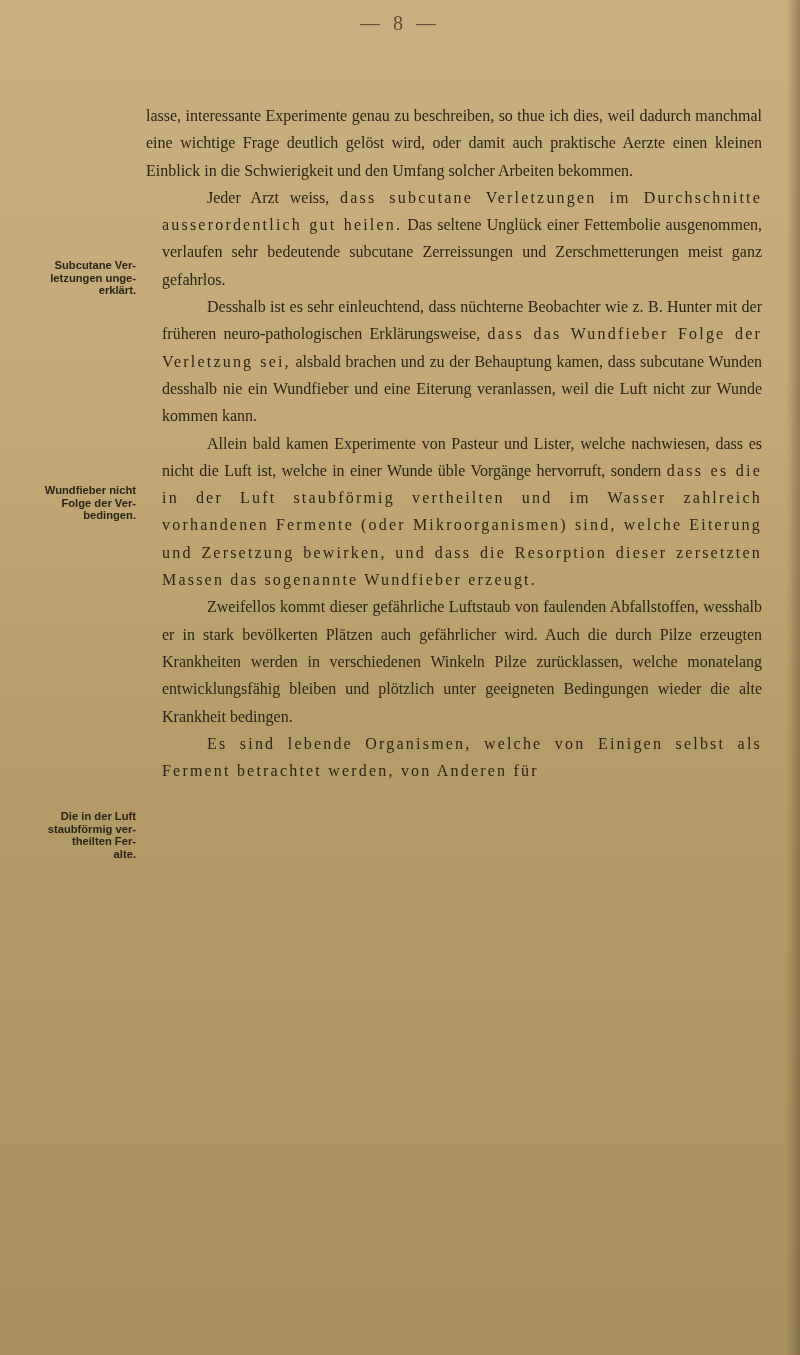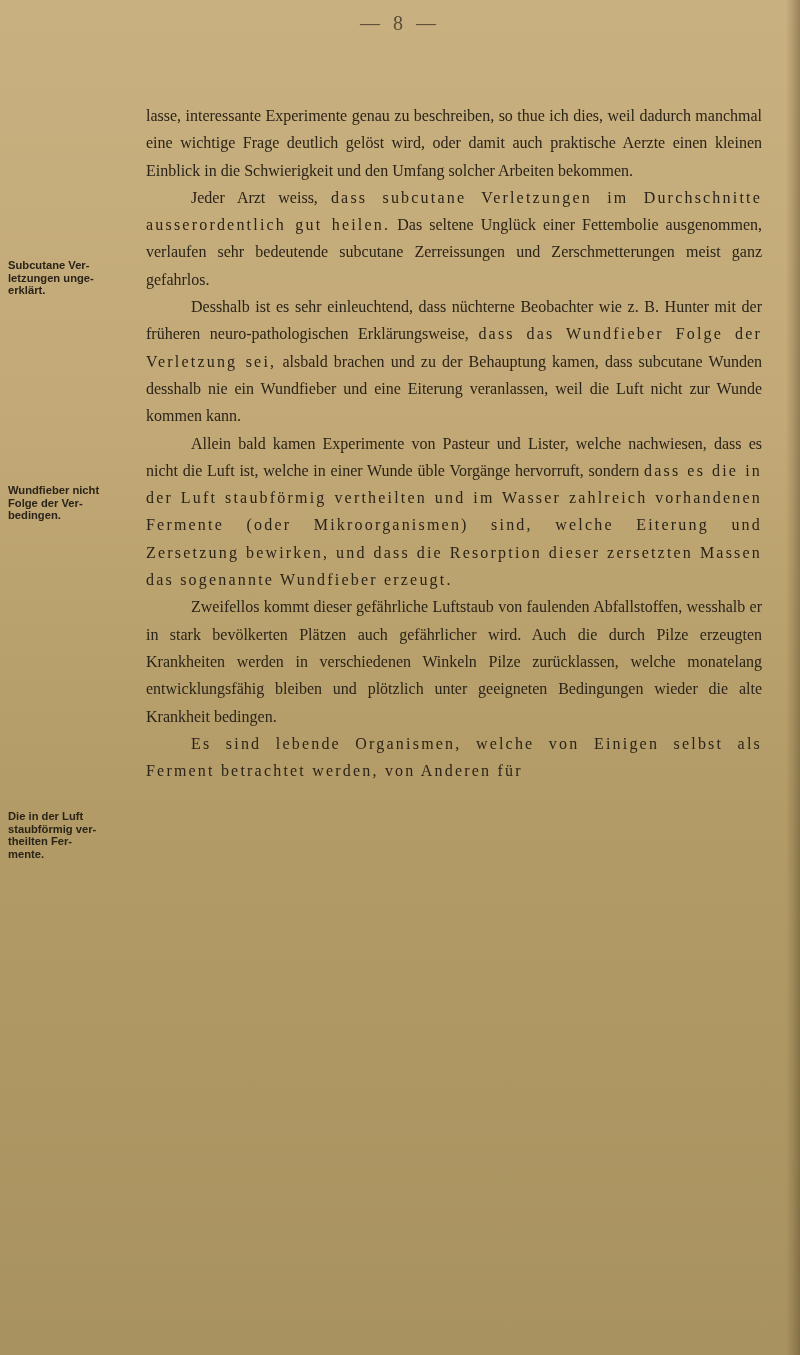--- a/index.html
+++ b/index.html
@@ -40,33 +40,34 @@
       width: 616px;
       font-size: 16px;
       line-height: 27.3px;
       text-align: justify;
     }
     .body-text p {
       margin: 0;
     }
     .body-text p.indent {
       text-indent: 45px;
+      margin-left: 16px;
     }
     .spaced {
       letter-spacing: 2.2px;
     }
     .margin-note {
       position: absolute;
       left: 8px;
       width: 128px;
       font-family: "Liberation Sans", "DejaVu Sans", sans-serif;
       font-weight: bold;
       font-size: 11.2px;
       line-height: 12.5px;
-      text-align: left;
+      text-align: right;
       color: #2a2318;
     }
     .line { display: block; }
   </style>
 </head>
 <body>
 
 <div class="page-edge"></div>
 
 <div class="page-number">— 8 —</div>
@@ -80,21 +81,21 @@
 <div class="margin-note" style="top:484px;">
   <span class="line">Wundfieber nicht</span>
   <span class="line">Folge der Ver-</span>
   <span class="line">bedingen.</span>
 </div>
 
 <div class="margin-note" style="top:810px;">
   <span class="line">Die in der Luft</span>
   <span class="line">staubförmig ver-</span>
   <span class="line">theilten Fer-</span>
-  <span class="line">mente.</span>
+  <span class="line">alte.</span>
 </div>
 
 <div class="body-text" style="top:102px;">
   <p>
     <span>lasse, interessante Experimente genau zu beschreiben, so thue ich dies, weil dadurch manchmal eine wichtige Frage deutlich gelöst wird, oder damit auch praktische Aerzte einen kleinen Einblick in die Schwierigkeit und den Umfang solcher Arbeiten bekommen.</span>
   </p>
   <p class="indent">
     <span>Jeder Arzt weiss, </span><span class="spaced">dass subcutane Verletzungen im Durchschnitte ausserordentlich gut heilen.</span><span> Das seltene Unglück einer Fettembolie ausgenommen, verlaufen sehr bedeutende subcutane Zerreissungen und Zerschmetterungen meist ganz gefahrlos.</span>
   </p>
   <p class="indent">

